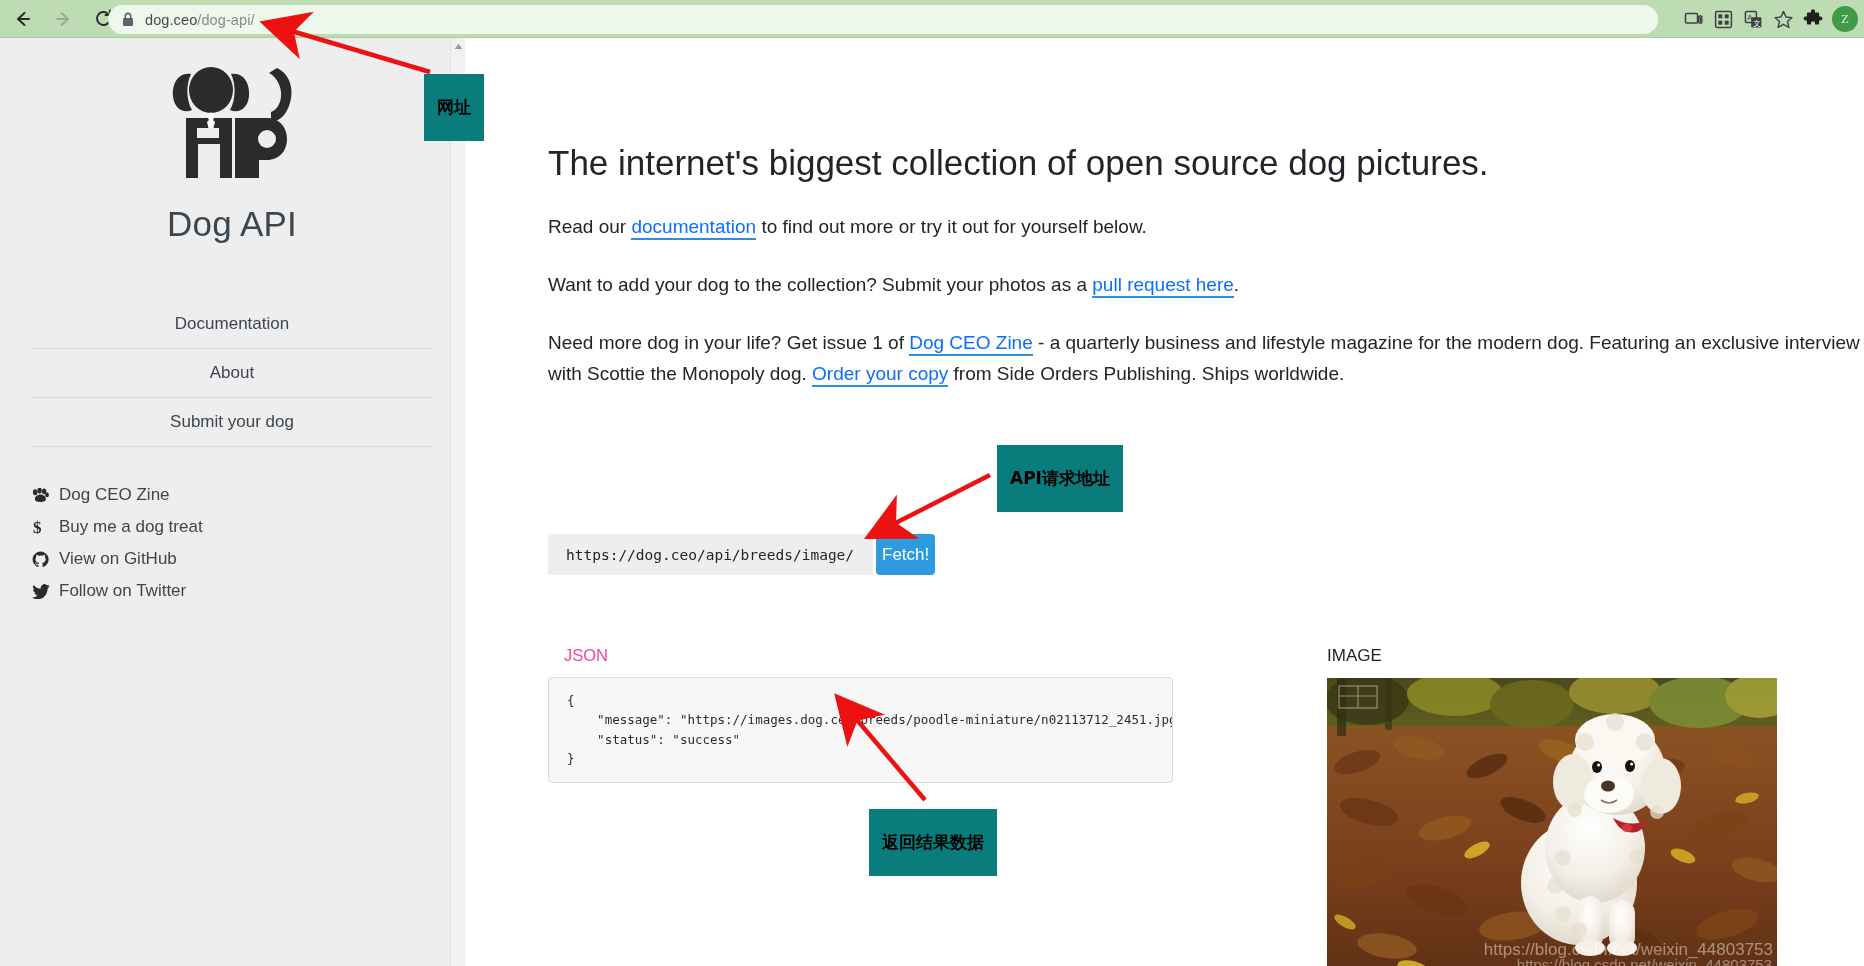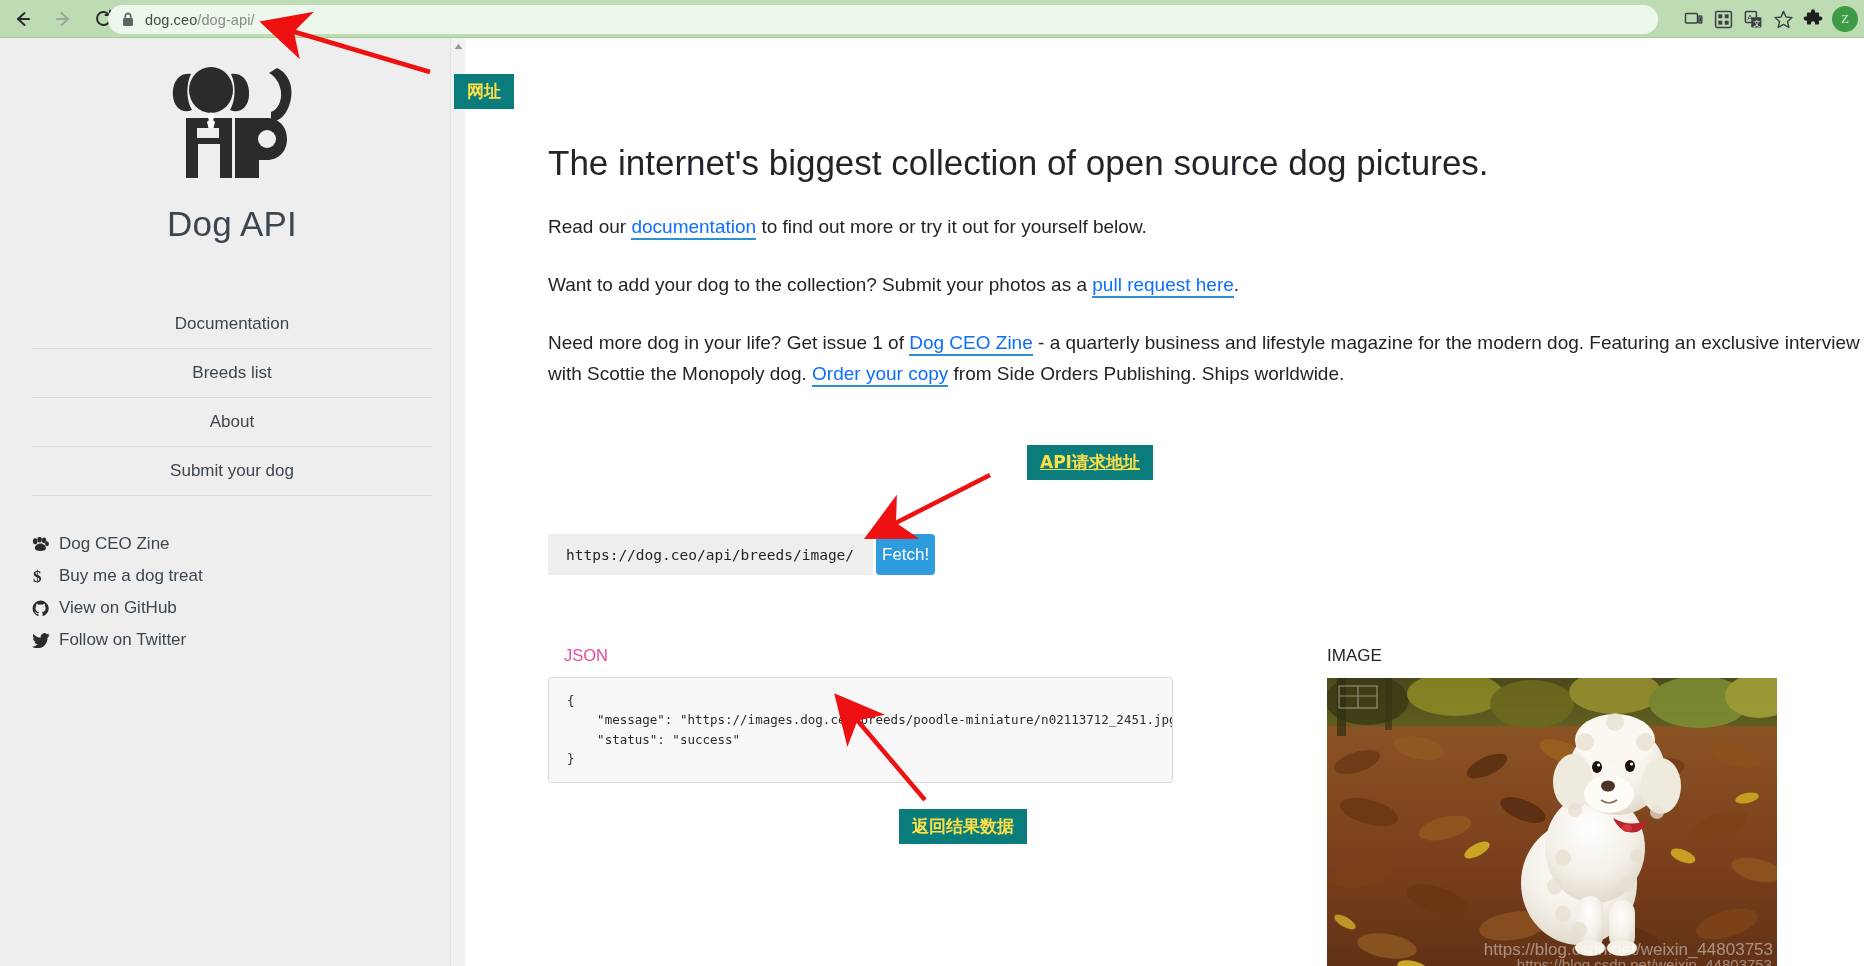--- a/index.html
+++ b/index.html
@@ -240,31 +240,30 @@
     color: rgba(255,255,255,.45);
     font-family: "Liberation Sans", sans-serif;
     white-space: nowrap;
     pointer-events: none;
   }
 
   
   .annot-label {
     position: absolute;
     background: #0b7c7c;
-    color: #fde047;
+    color: #000000;
     font-size: 17px;
     font-weight: 700;
-    padding: 6px 13px;
+    padding: 22px 13px;
     white-space: nowrap;
     z-index: 40;
     font-family: "DejaVu Sans", sans-serif;
-    margin-left: 30px;
   }
   #annot-url    { left: 424px;  top: 74px; }
-  #annot-api    { left: 997px;  top: 445px; text-decoration: underline; }
+  #annot-api    { left: 997px;  top: 445px; }
   #annot-result { left: 869px;  top: 809px; }
 
   #annot-arrows {
     position: absolute; left: 0; top: 0;
     width: 1864px; height: 966px;
     pointer-events: none;
     z-index: 39;
   }
 </style>
 </head>
@@ -371,21 +370,20 @@
             <circle cx="108" cy="83" r="9" fill="#eeeeee"></circle>
             <rect x="38" y="72" width="22" height="10" fill="#eeeeee"></rect>
           </g>
         </svg>
       </div>
 
       <h1 id="site-title">Dog API</h1>
 
       <nav id="nav-list">
         <a class="nav-item">Documentation</a>
-        <a class="nav-item">Breeds list</a>
         <a class="nav-item">About</a>
         <a class="nav-item">Submit your dog</a>
       </nav>
 
       <div id="social-list">
 
         <a class="social-item">
           <span class="sicon">
             <svg width="17" height="15" viewBox="0 0 17 15" fill="#2b2b2b">
               <ellipse cx="3.2" cy="4.2" rx="2.3" ry="3"></ellipse>

